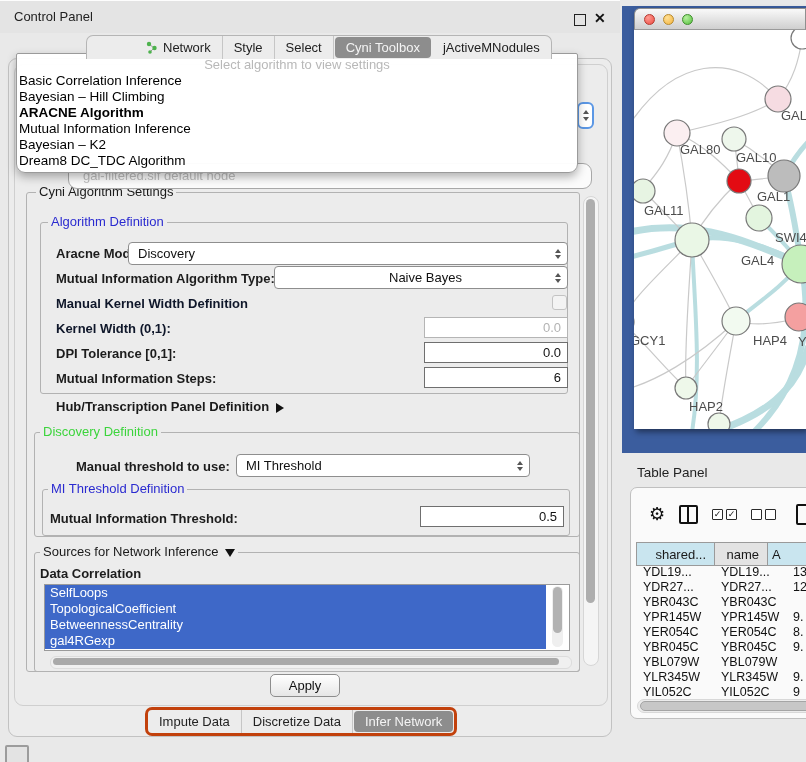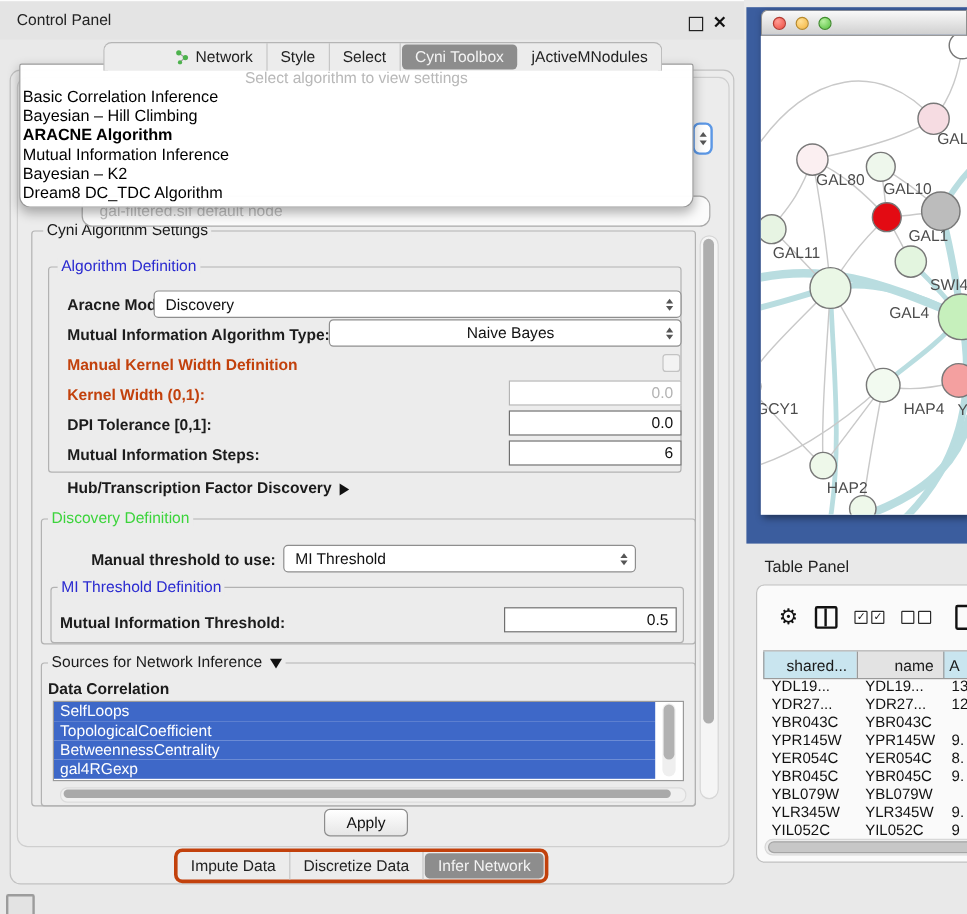--- a/index.html
+++ b/index.html
@@ -28,21 +28,21 @@
   
   #algo-popup{left:16px;top:53px;width:562px;height:120px;background:rgba(255,255,255,0.97);border:1px solid #9a9a9a;border-radius:2px 2px 9px 9px;box-shadow:0 4px 10px rgba(0,0,0,0.3);z-index:5;padding-top:2px;box-sizing:border-box;}
   #popup-prompt{text-align:center;color:#b8b8b8;font-size:13px;height:17px;line-height:17px;}
   .popup-item{height:16px;line-height:16px;padding-left:2px;font-size:13.5px;color:#000;}
   .popup-item.bold{font-weight:700;}
 
   
   .group{border:1px solid #b2b2b2;border-radius:3px;}
   .legend{position:absolute;background:#ececec;padding:0 3px;font-size:13px;line-height:14px;white-space:nowrap;}
   .lbl{position:absolute;font-size:13px;font-weight:700;color:#1c1c1c;white-space:nowrap;}
-  .lbl.disabled{color:#c2410c;}
+  .lbl.disabled{color:#0f172a;}
 
   .combo{position:absolute;background:#fff;border:1px solid #8e8e8e;border-radius:4px;height:21px;line-height:21px;padding-left:9px;font-size:13px;color:#111;}
   .spin{position:absolute;right:6px;top:50%;transform:translateY(-50%);display:flex;flex-direction:column;gap:2px;}
   .tri-up{width:0;height:0;border-left:3.5px solid transparent;border-right:3.5px solid transparent;border-bottom:4px solid #555;}
   .tri-dn{width:0;height:0;border-left:3.5px solid transparent;border-right:3.5px solid transparent;border-top:4px solid #555;}
   .field{position:absolute;background:#fff;border:1px solid #6f6f6f;height:19px;line-height:19px;text-align:right;padding-right:6px;font-size:13px;color:#111;}
   .field.disabled{border:1px solid #b5b5b5;color:#b3b3b3;}
   #manual-kernel-cb{left:552px;top:295px;width:13px;height:13px;border:1px solid #c3c3c3;border-radius:3px;background:#f3f3f3;}
 
   .tri-right-sm{display:inline-block;width:0;height:0;border-top:5px solid transparent;border-bottom:5px solid transparent;border-left:8px solid #111;margin-left:7px;vertical-align:middle;}
@@ -184,21 +184,21 @@
   <span class="lbl disabled" style="left:56px;top:321px;">Kernel Width (0,1):</span>
   <div class="field disabled" style="left:424px;top:317px;width:136px;">0.0</div>
 
   <span class="lbl" style="left:56px;top:346px;">DPI Tolerance [0,1]:</span>
   <div class="field" style="left:424px;top:342px;width:136px;">0.0</div>
 
   <span class="lbl" style="left:56px;top:371px;">Mutual Information Steps:</span>
   <div class="field" style="left:424px;top:367px;width:136px;">6</div>
 
   <div class="abs" style="left:56px;top:399px;font-weight:700;font-size:13px;">
-    <span>Hub/Transcription Factor Discovery</span><span class="tri-right-sm"></span>
+    <span>Hub/Transcription Panel Definition</span><span class="tri-right-sm"></span>
   </div>
 
   <div class="abs group" style="left:34px;top:432px;width:544px;height:103px;"></div>
   <span class="legend" style="left:40px;top:425px;color:#3cd43c;">Discovery Definition</span>
 
   <span class="lbl" style="left:76px;top:459px;">Manual threshold to use:</span>
   <div class="combo" style="left:236px;top:454px;width:283px;">
     <span>MI Threshold</span>
     <span class="spin">
         <span class="tri-up"></span>
@@ -332,21 +332,21 @@
         <span class="cb">✓</span>
       </span>
       <span class="cb-pair">
         <span class="cb"></span>
         <span class="cb"></span>
       </span>
       <span id="doc-ic"></span>
     </div>
     <div id="table-header">
       <div class="th blue" style="width:78px;">shared...</div>
-      <div class="th gray" style="width:72px;">name</div>
+      <div class="th gray" style="width:53px;">name</div>
       <div class="th blue" style="width:50px;justify-content:flex-start;padding-left:4px;">A</div>
     </div>
     <div id="table-rows">
       <div class="tr">
           <span class="td" style="width:78px;">YDL19...</span>
           <span class="td" style="width:72px;">YDL19...</span>
           <span class="td" style="width:50px;">13</span>
         </div>
       <div class="tr">
           <span class="td" style="width:78px;">YDR27...</span>

